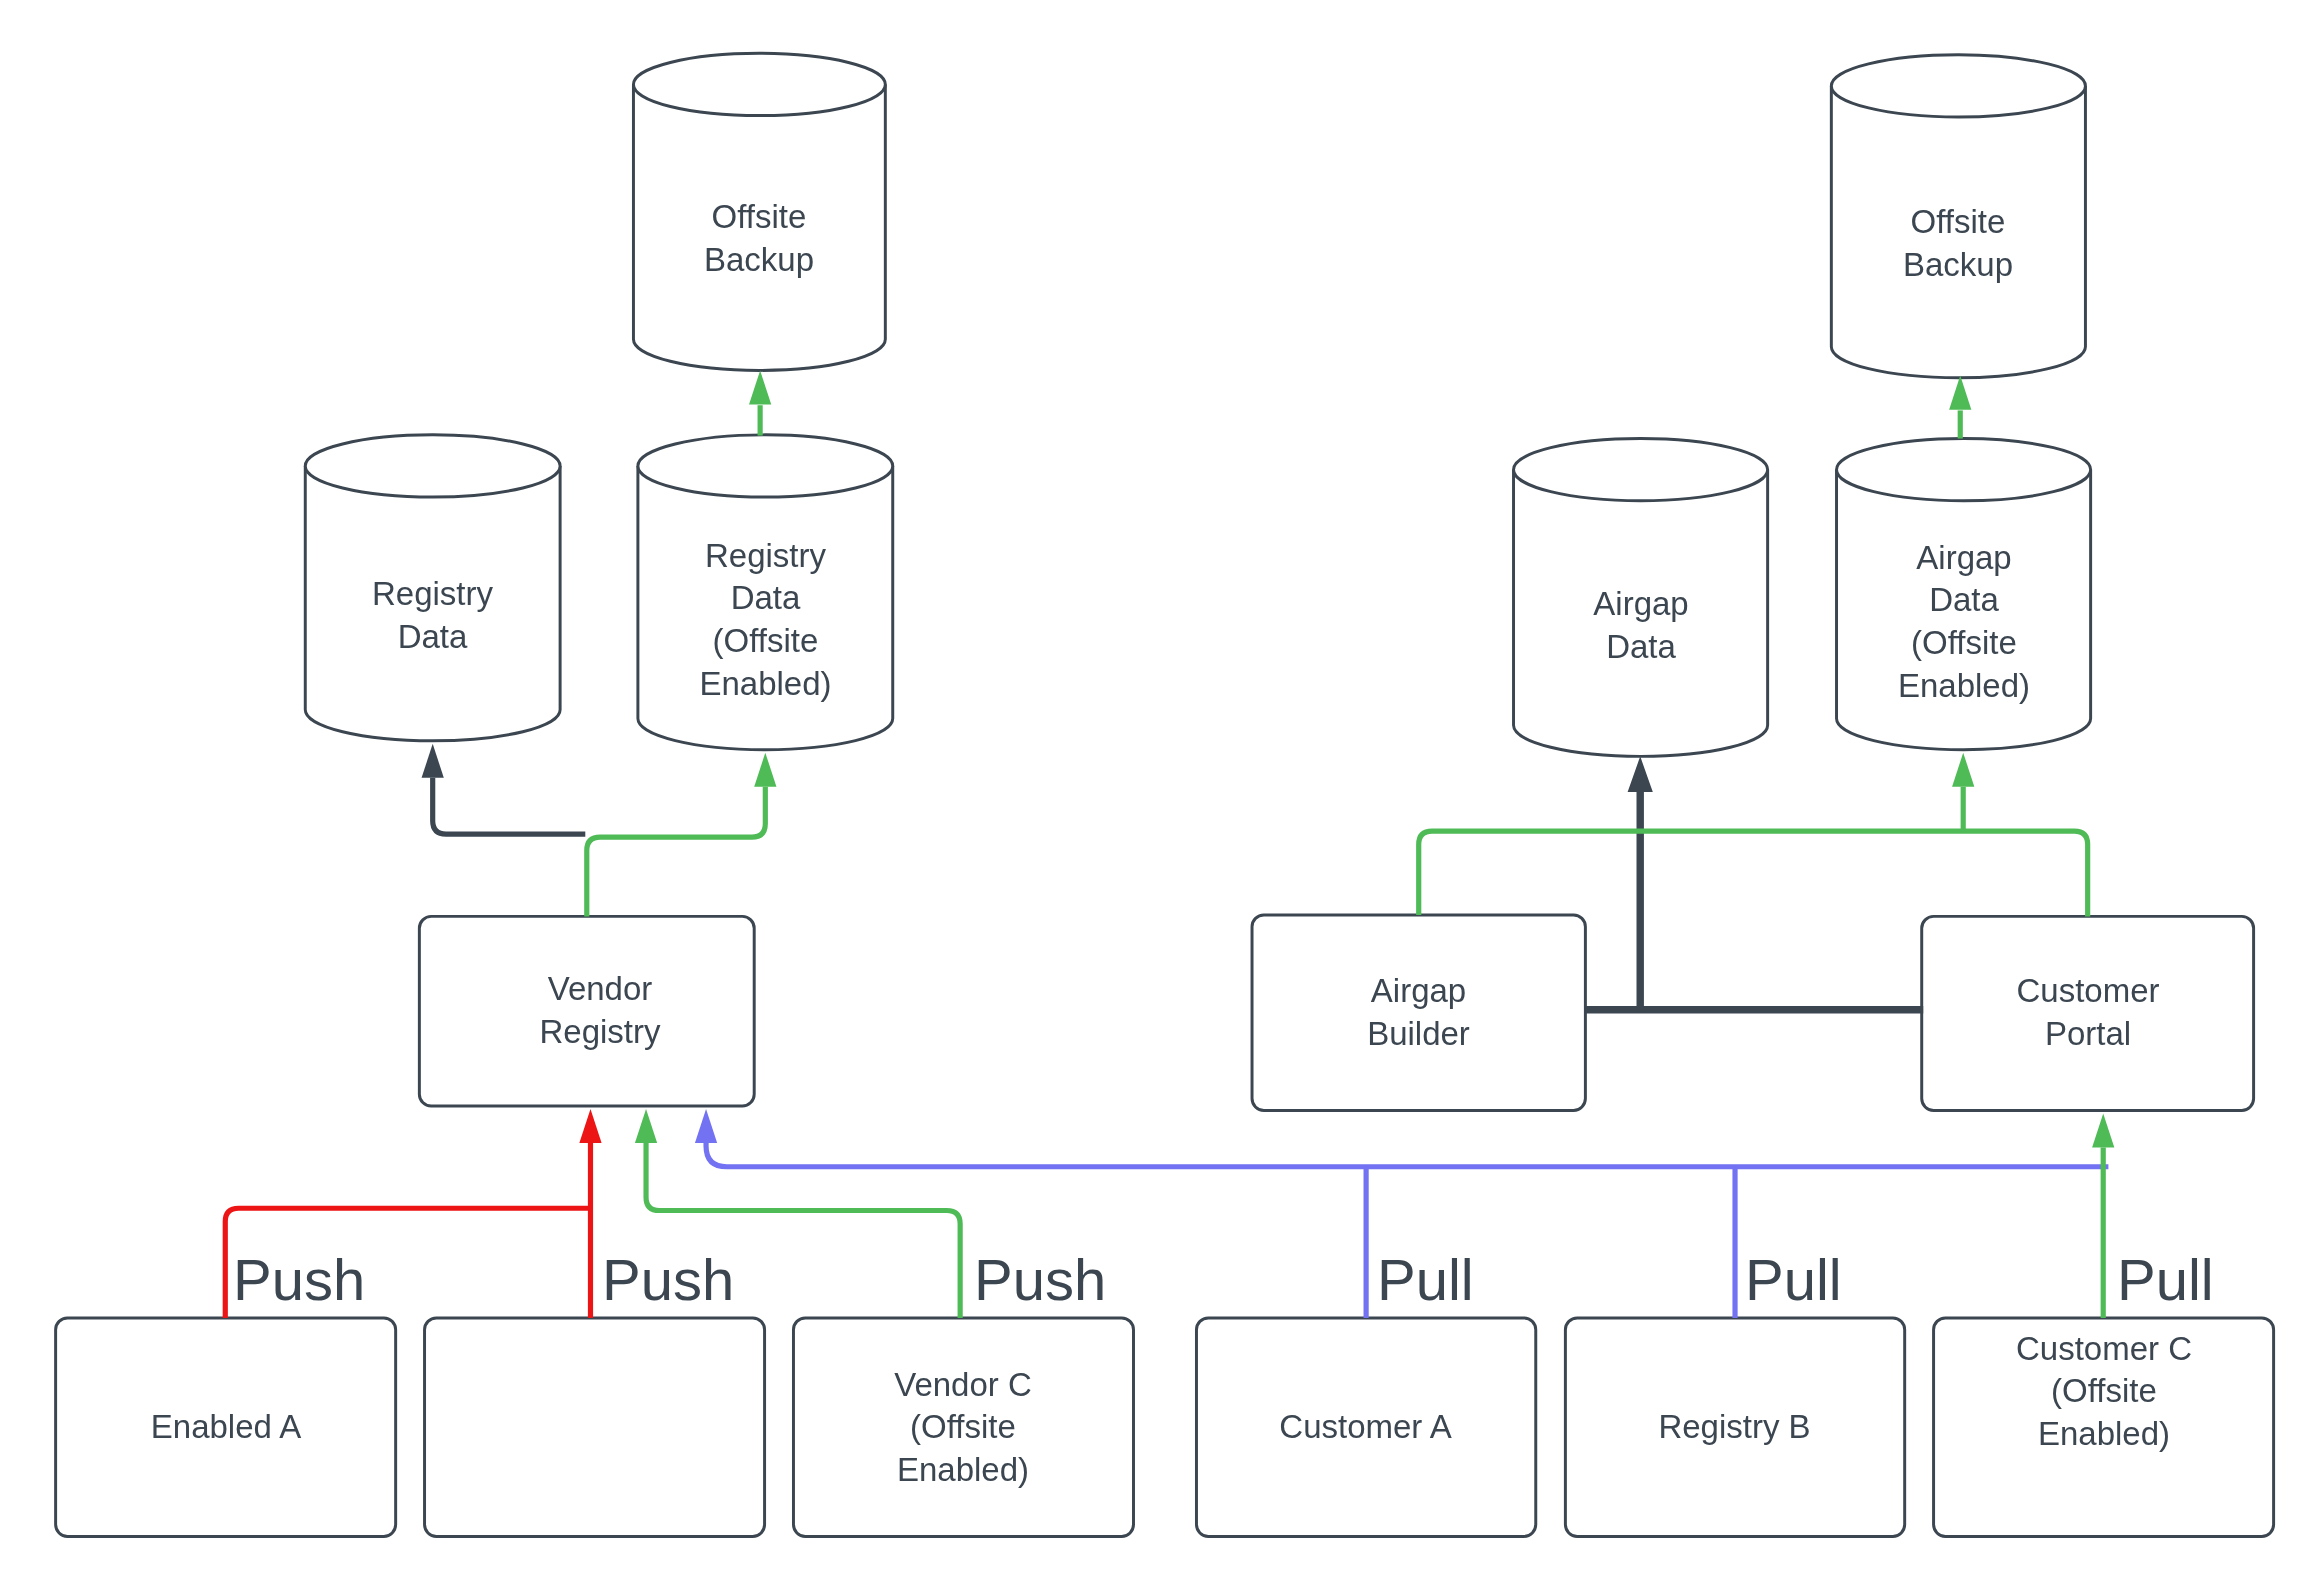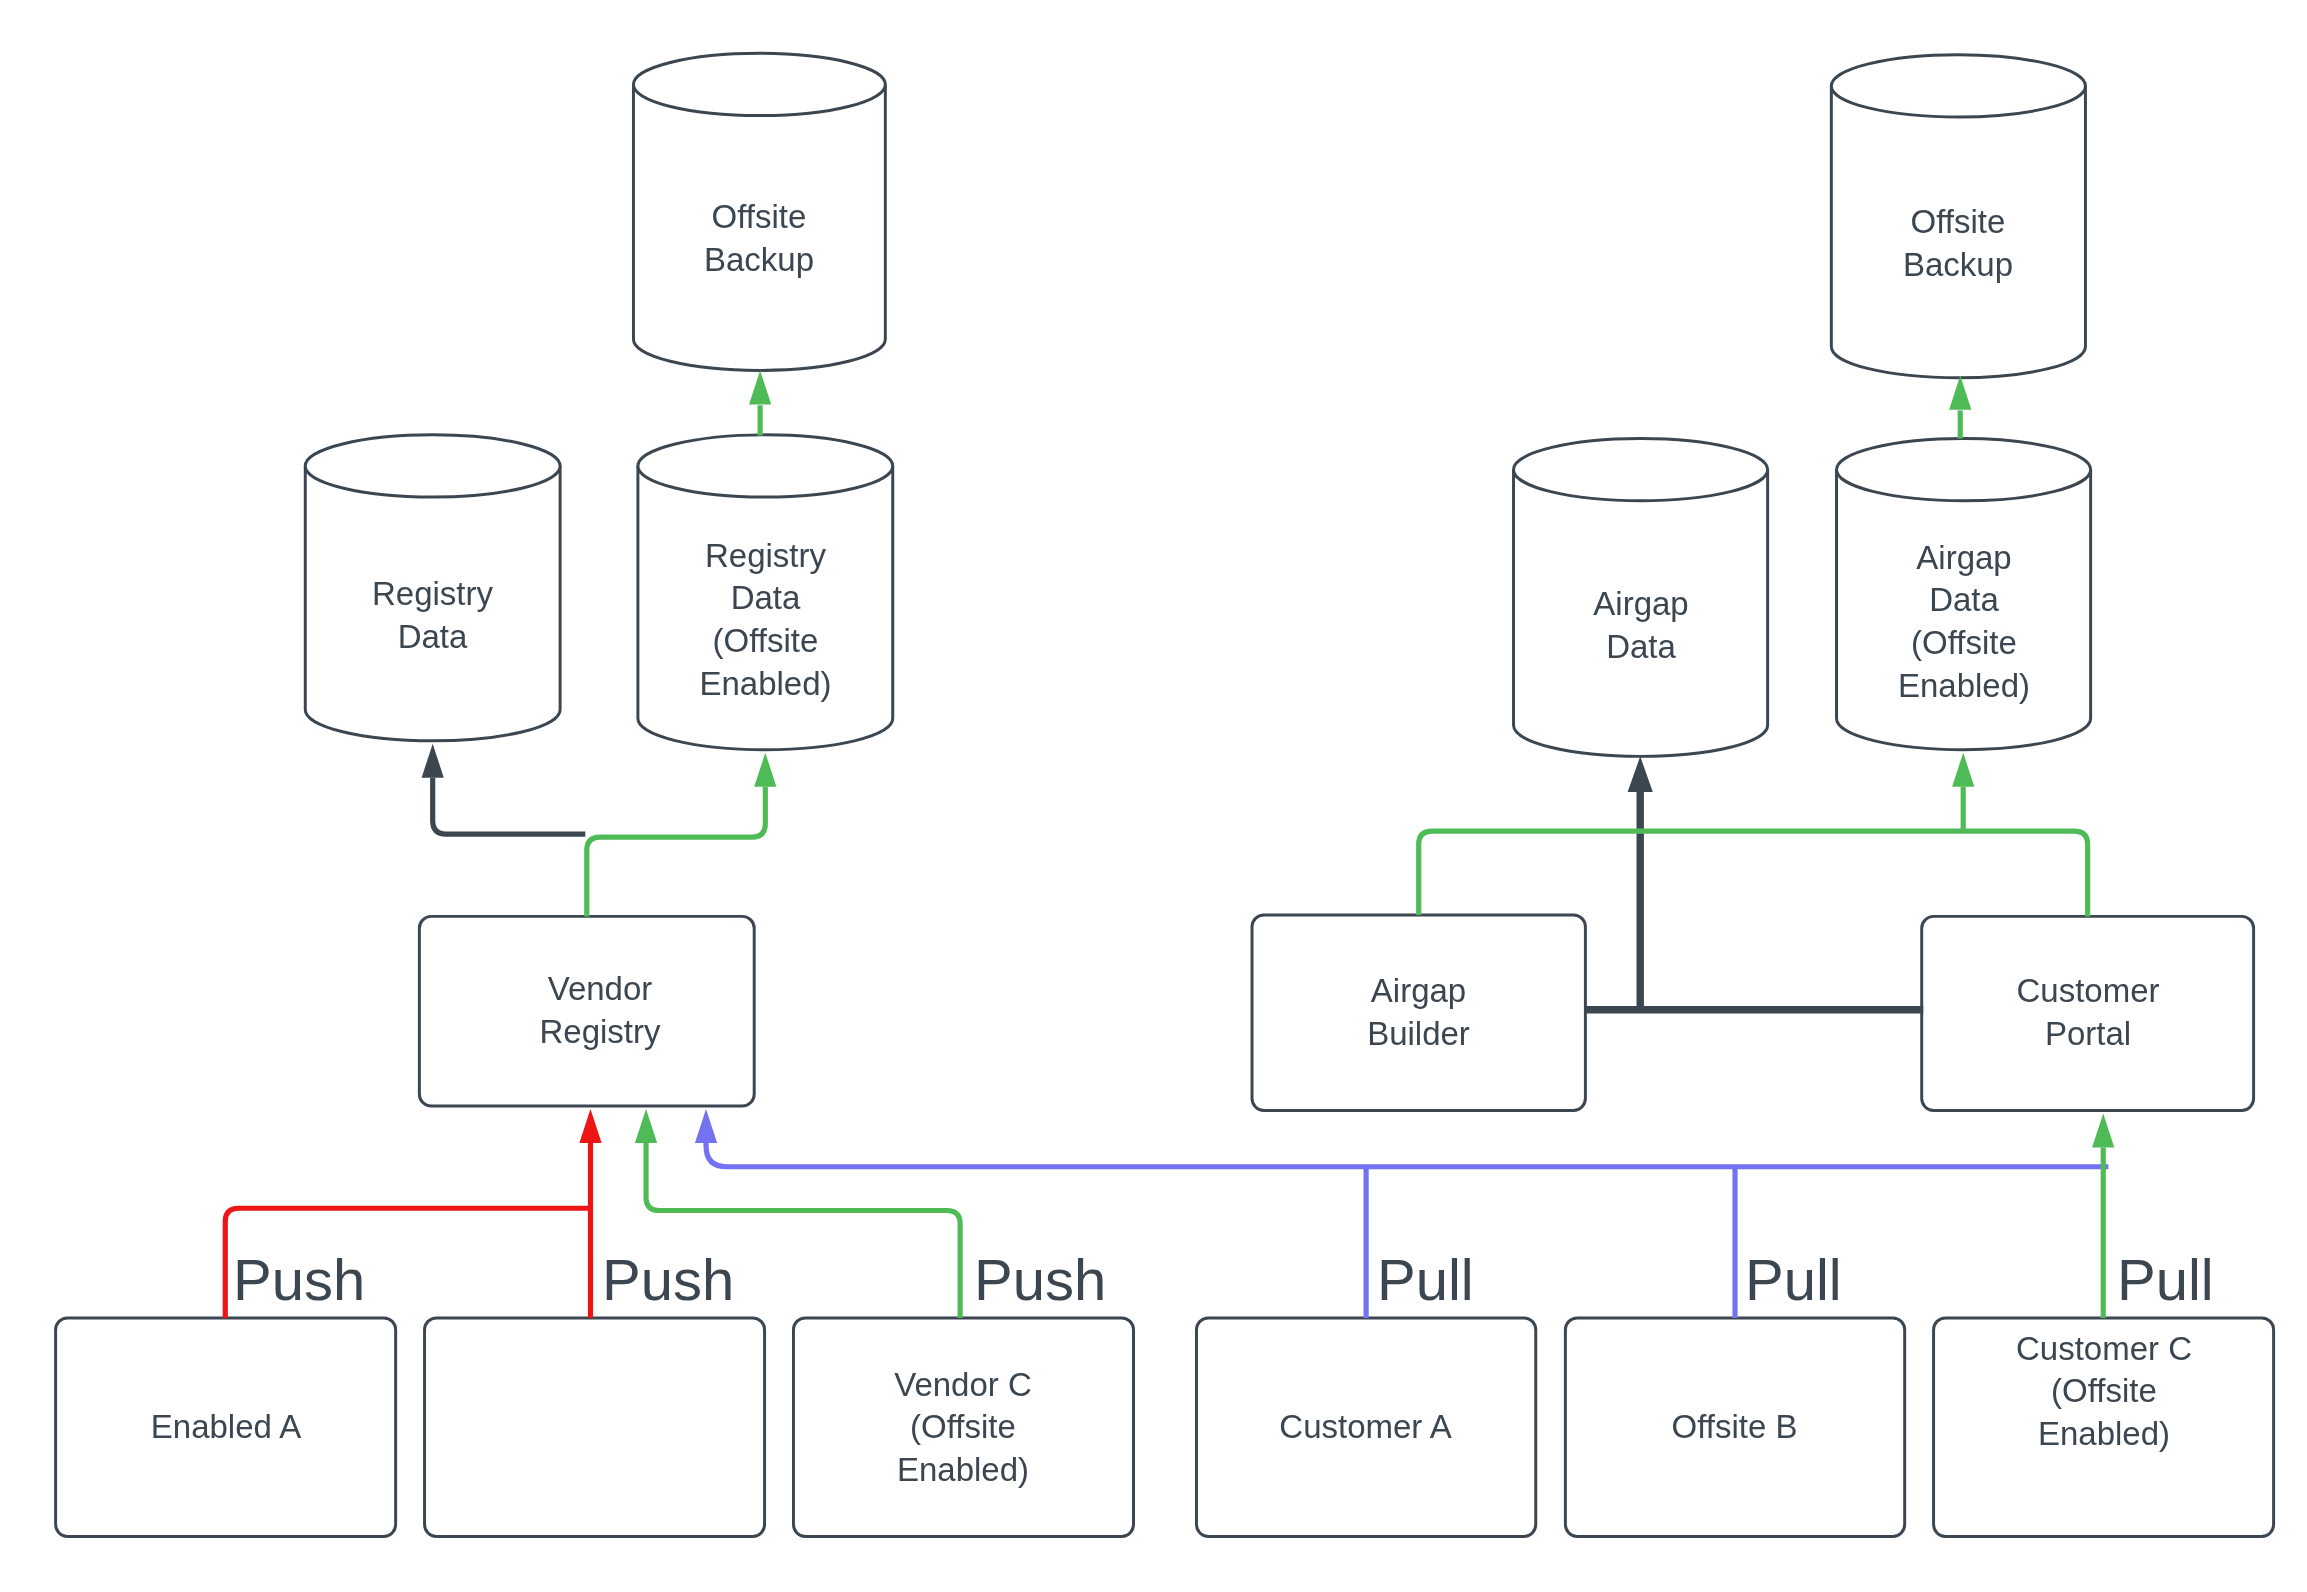--- a/index.html
+++ b/index.html
@@ -161,21 +161,21 @@
   <div class="node-label" style="left:1252px;top:915px;width:333px;height:196px;">Airgap
 Builder</div>
   <div class="node-label" style="left:1922px;top:916px;width:332px;height:194px;">Customer
 Portal</div>
 
   <div class="node-label" style="left:56px;top:1318px;width:340px;height:219px;">Enabled A</div>
   <div class="node-label" style="left:793px;top:1318px;width:340px;height:219px;">Vendor C
 (Offsite
 Enabled)</div>
   <div class="node-label" style="left:1196px;top:1318px;width:339px;height:219px;border-radius:11px;">Customer A</div>
-  <div class="node-label" style="left:1565px;top:1318px;width:339px;height:219px;">Offsite B</div>
+  <div class="node-label" style="left:1565px;top:1318px;width:339px;height:219px;">Registry B</div>
   <div class="node-label" style="left:1934px;top:1282px;width:340px;height:219px;">Customer C
 (Offsite
 Enabled)</div>
 
   <div class="edge-label" style="left:233px;top:1248px;">Push</div>
   <div class="edge-label" style="left:602px;top:1248px;">Push</div>
   <div class="edge-label" style="left:974px;top:1248px;">Push</div>
   <div class="edge-label" style="left:1377px;top:1248px;">Pull</div>
   <div class="edge-label" style="left:1745px;top:1248px;">Pull</div>
   <div class="edge-label" style="left:2117px;top:1248px;">Pull</div>

